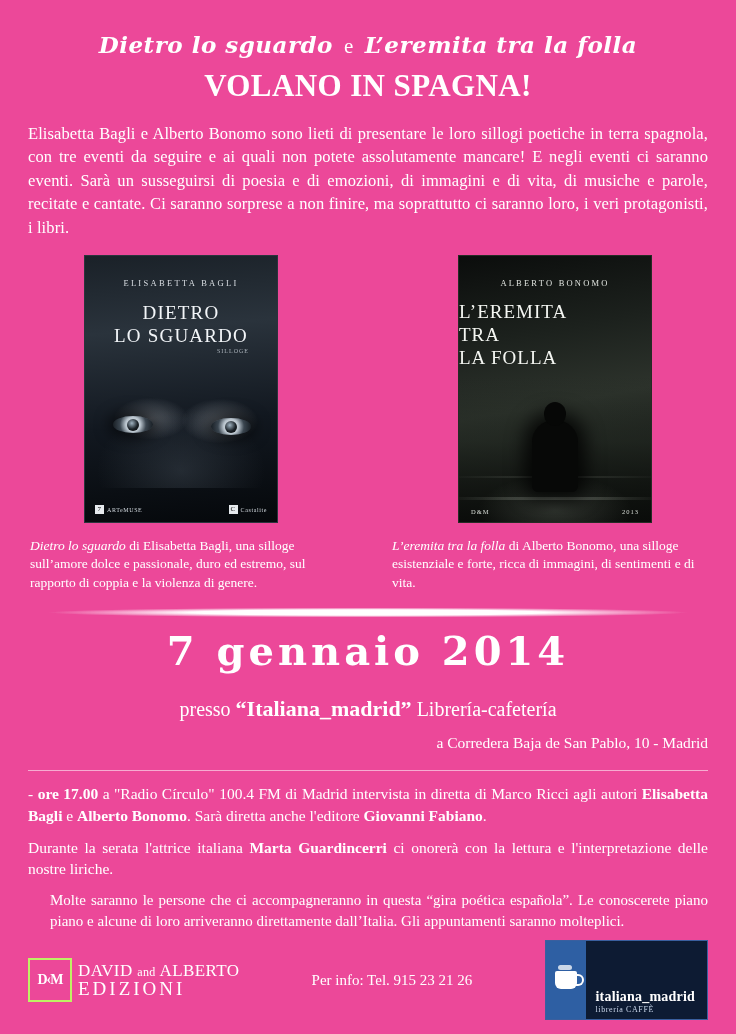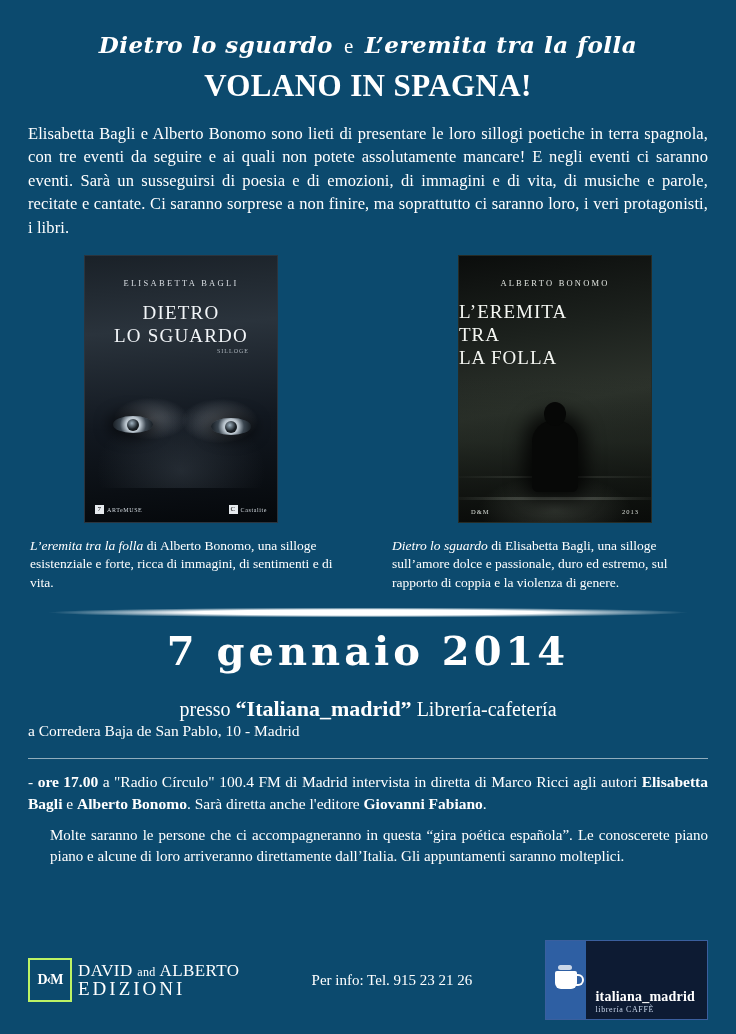--- a/index.html
+++ b/index.html
@@ -11,21 +11,21 @@
     width: 736px;
     height: 1034px;
     overflow: hidden;
     font-family: "Liberation Serif", serif;
     color: #ffffff;
     position: relative;
   }
   .poster {
     width: 736px;
     height: 1034px;
-    background: #0c4a6e;
+    background: #ec4899;
     position: relative;
     box-sizing: border-box;
     padding: 0 28px;
   }
 
   
   .title-1 {
     text-align: center;
     font-family: "DejaVu Serif", serif;
     font-style: italic;
@@ -239,21 +239,22 @@
     letter-spacing: 1px;
     margin-top: 4px;
   }
   .venue {
     text-align: center;
     margin-top: 22px;
     font-size: 20px;
   }
   .venue .q { font-weight: bold; font-size: 22px; }
   .address {
-    text-align: left;
+    text-align: right;
+    margin-top: 12px;
     font-size: 15.5px;
   }
   .hr-thin {
     margin: 18px auto 0;
     width: 680px;
     height: 1px;
     background: rgba(255,255,255,0.55);
   }
 
   
@@ -388,41 +389,42 @@
       <div class="c2-logos">
         <span>D&amp;M</span>
         <span>2013</span>
       </div>
     </div>
 
   </div>
 
   <div class="captions">
     <div class="caption">
+      <em>Dietro lo sguardo</em><span> di Elisabetta Bagli, una silloge sull’amore dolce e passionale, duro ed estremo, sul rapporto di coppia e la violenza di genere.</span>
+    </div>
+    <div class="caption">
       <em>L’eremita tra la folla</em><span> di Alberto Bonomo, una silloge esistenziale e forte, ricca di immagini, di sentimenti e di vita.</span>
-    </div>
-    <div class="caption">
-      <em>Dietro lo sguardo</em><span> di Elisabetta Bagli, una silloge sull’amore dolce e passionale, duro ed estremo, sul rapporto di coppia e la violenza di genere.</span>
     </div>
   </div>
 
   <div class="divider"></div>
 
   <div class="date">7 gennaio 2014</div>
   <div class="venue">
     <span>presso</span>
     <span class="q">“Italiana_madrid”</span>
     <span>Librería-cafetería</span>
   </div>
   <div class="address">a Corredera Baja de San Pablo, 10 - Madrid</div>
 
   <div class="hr-thin"></div>
 
   <div class="notes">
     <p><span>- </span><b>ore 17.00</b><span> a "Radio Círculo" 100.4 FM di Madrid intervista in diretta di Marco Ricci agli autori </span><b>Elisabetta Bagli</b><span> e </span><b>Alberto Bonomo</b><span>. Sarà diretta anche l'editore </span><b>Giovanni Fabiano</b><span>.</span></p>
+    <p><span>Durante la serata l'attrice italiana </span><b>Marta Guardincerri</b><span> ci onorerà con la lettura e l'interpretazione delle nostre liriche.</span></p>
   </div>
 
   <div class="closing">Molte saranno le persone che ci accompagneranno in questa “gira poética española”. Le conoscerete piano piano e alcune di loro arriveranno direttamente dall’Italia. Gli appuntamenti saranno molteplici.</div>
 
   <div class="footer">
     <div class="dm-logo">
       <div class="dm-mark">D‹M</div>
       <div class="dm-text">
         <div class="dm-l1"><span>DAVID </span><span class="and">and</span><span> ALBERTO</span></div>
         <div class="dm-l2">EDIZIONI</div>

